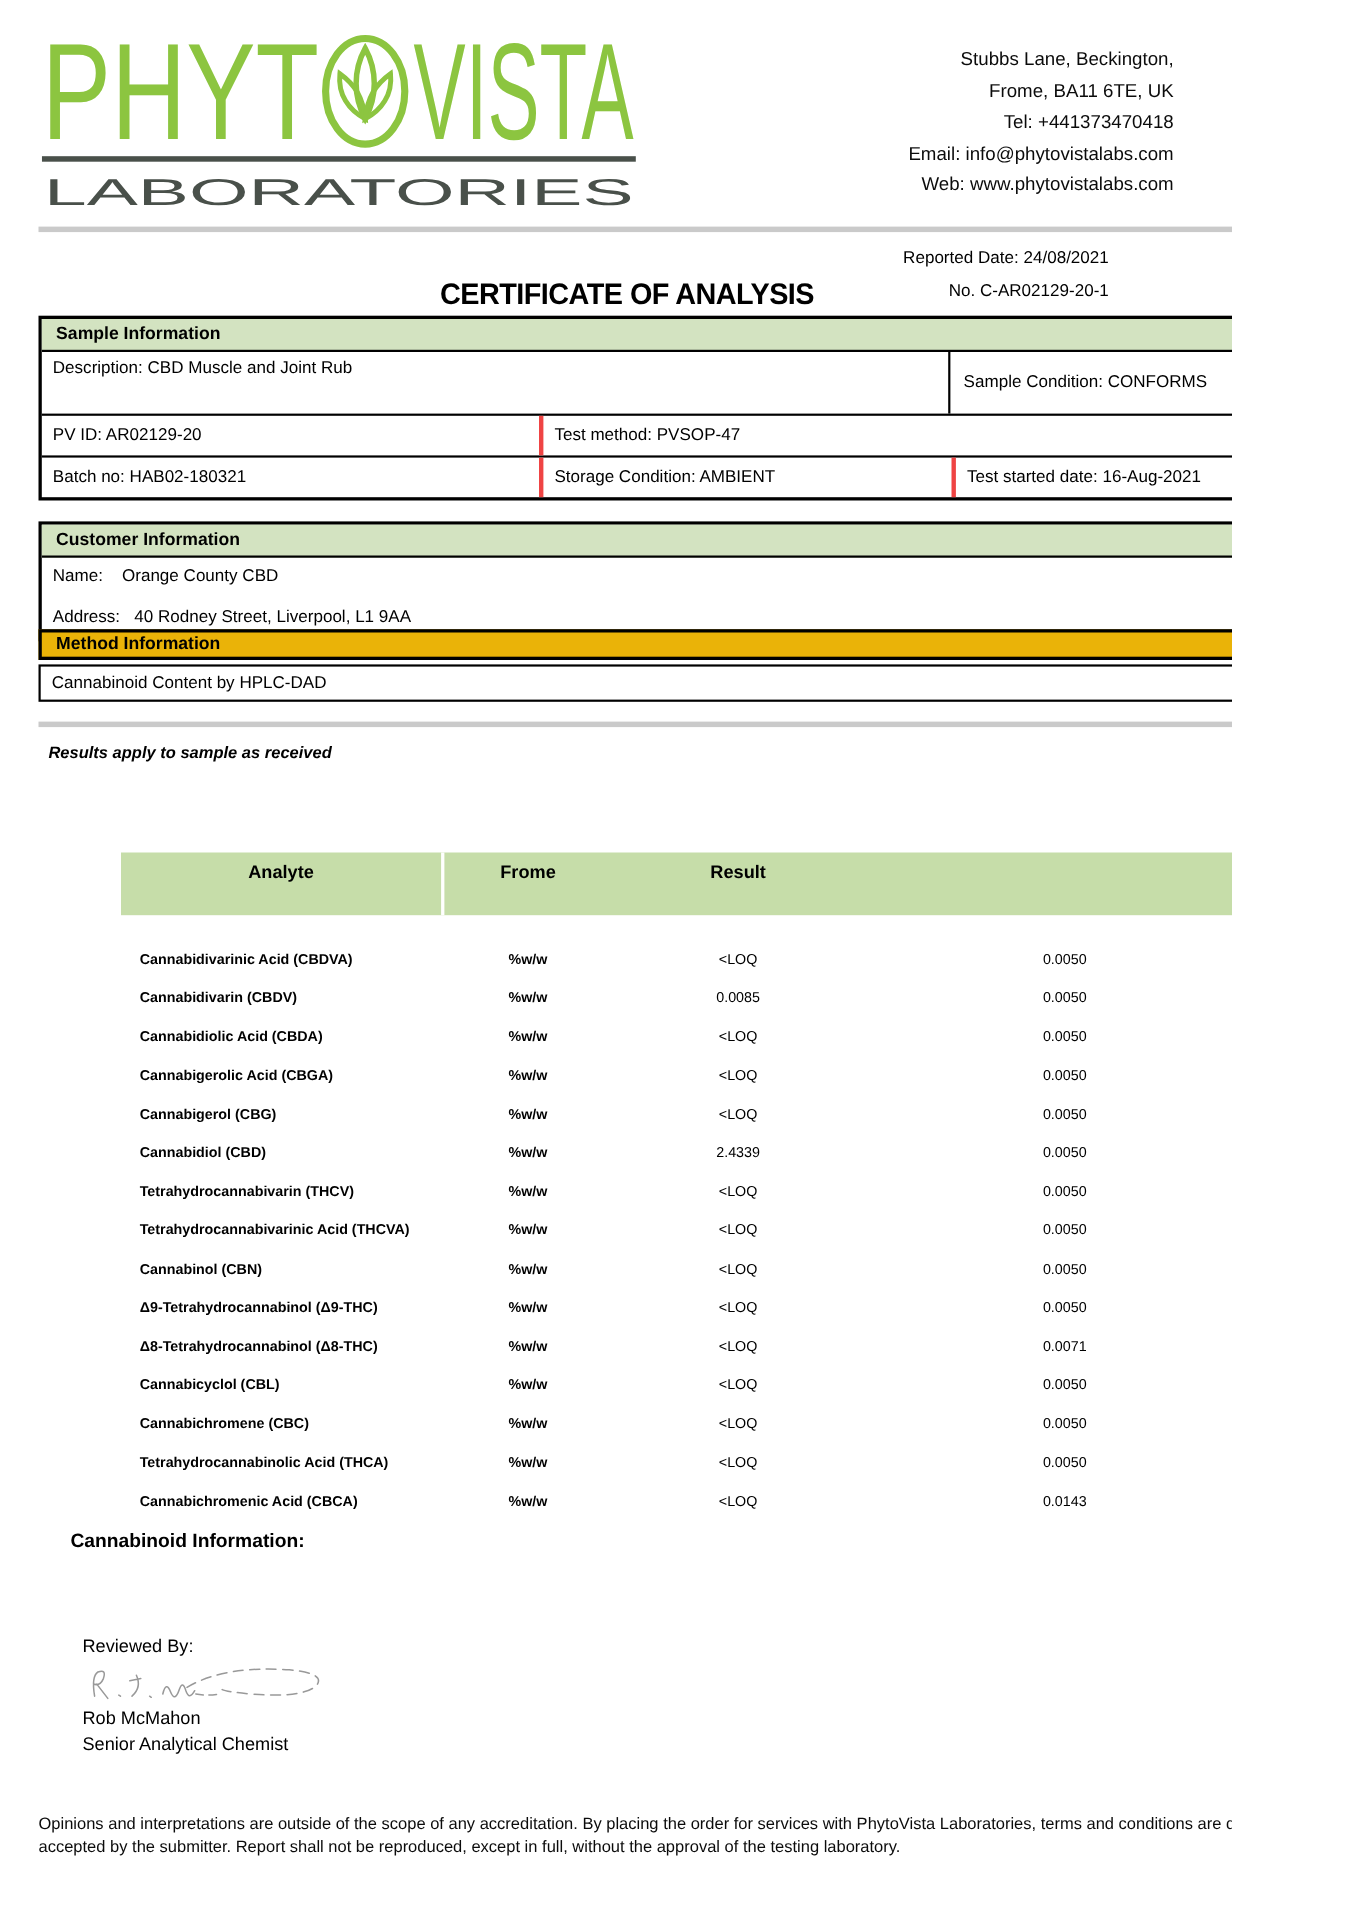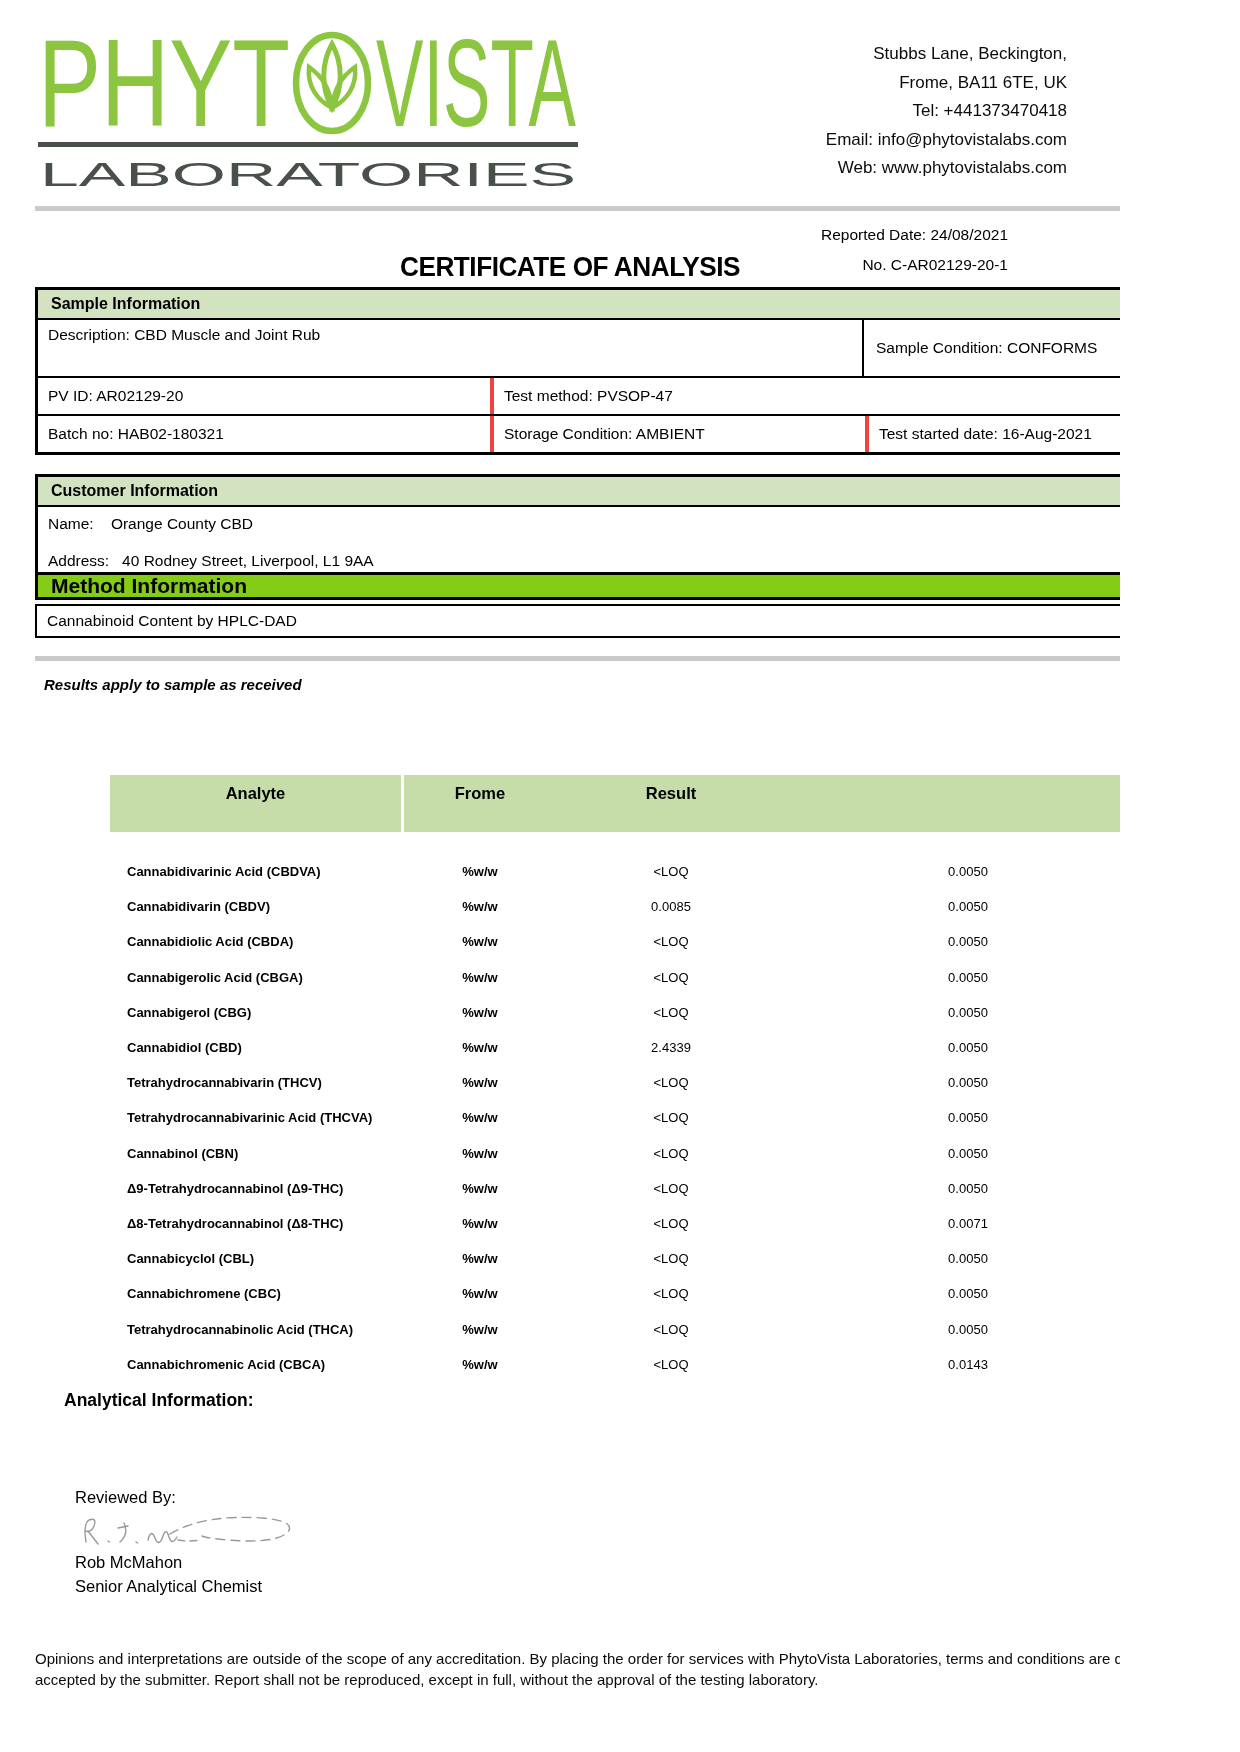--- a/index.html
+++ b/index.html
@@ -28,22 +28,22 @@
   #cond-cell{border-left:2px solid #000;display:flex;align-items:center;padding-left:12px;font-size:15.5px;}
   .info-row{display:grid;grid-template-columns:452px 375px 1fr;height:36px;}
   #pv-row{border-bottom:2px solid #000;}
   .info-cell{display:flex;align-items:center;padding-left:10px;font-size:15.5px;}
   .info-cell.bord{border-left:4px solid #ef4444;}
   #customer-sec{top:474px;}
   #customer-content{padding:7px 0 9px 0;}
   .cust-line{padding-left:10px;font-size:15.5px;line-height:20px;white-space:pre;}
   #customer-name{margin-bottom:17px;}
   #method-bar{position:absolute;left:35px;top:572px;width:1165px;border:3px solid #000;
-    box-sizing:border-box;background:#84cc16;height:28px;line-height:22px;
-    font-weight:bold;font-size:21px;padding-left:13px;}
+    box-sizing:border-box;background:#eab308;height:28px;line-height:22px;
+    font-weight:bold;font-size:16px;padding-left:13px;}
   #method-box{position:absolute;left:35px;top:604px;width:1165px;border:2px solid #000;
     box-sizing:border-box;height:34px;line-height:30px;padding-left:10px;font-size:15.5px;background:#fff;}
   
   #results-note{position:absolute;top:676px;left:44px;font-weight:bold;font-style:italic;font-size:15px;}
   #results-table{position:absolute;top:775px;left:110px;width:1040px;}
   #results-head{display:grid;grid-template-columns:294px 152px 230px 364px;height:57px;
     background:#c6dda9;box-sizing:border-box;}
   .th{font-weight:bold;font-size:16.5px;text-align:center;padding-top:9px;box-sizing:border-box;}
   .th.analyte{border-right:3px solid #ffffff;}
   #results-rows{display:grid;grid-template-columns:294px 152px 230px 364px;grid-auto-rows:35.2px;
@@ -188,21 +188,21 @@
         <div class="cell-units">%w/w</div>
         <div class="cell-result">&lt;LOQ</div>
         <div class="cell-loq">0.0050</div>
         <div class="cell-analyte">Cannabichromenic Acid (CBCA)</div>
         <div class="cell-units">%w/w</div>
         <div class="cell-result">&lt;LOQ</div>
         <div class="cell-loq">0.0143</div>
       </div>
   </div>
 
-  <div id="additional-info">Analytical Information:</div>
+  <div id="additional-info">Cannabinoid Information:</div>
 
   <div id="reviewed-by">Reviewed By:</div>
   <svg id="signature" width="232" height="44" viewBox="0 0 232 44">
     <g fill="none" stroke="#999999" stroke-width="1.4" stroke-linecap="round">
       <path d="M8 32 Q5 14 11 10 Q19 7 16 16 Q13 23 7 21 M10 21 L20 34"></path>
       <path d="M30 31 l1.5 1"></path>
       <path d="M46 13 Q51 24 42 32 M40 18 l10 -2"></path>
       <path d="M58 32 l1.5 1"></path>
       <path d="M70 30 q3 -12 7 -2 q4 10 8 -2 q3 -9 6 1 q3 9 8 0"></path>
       <path d="M100 30 q10 2 22 0" stroke-dasharray="7 5"></path>

